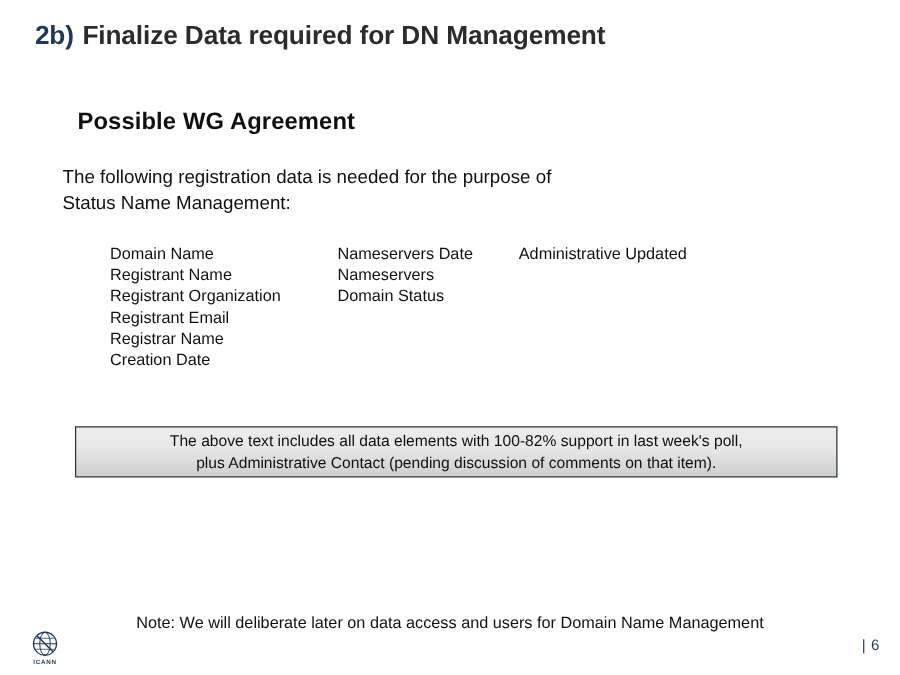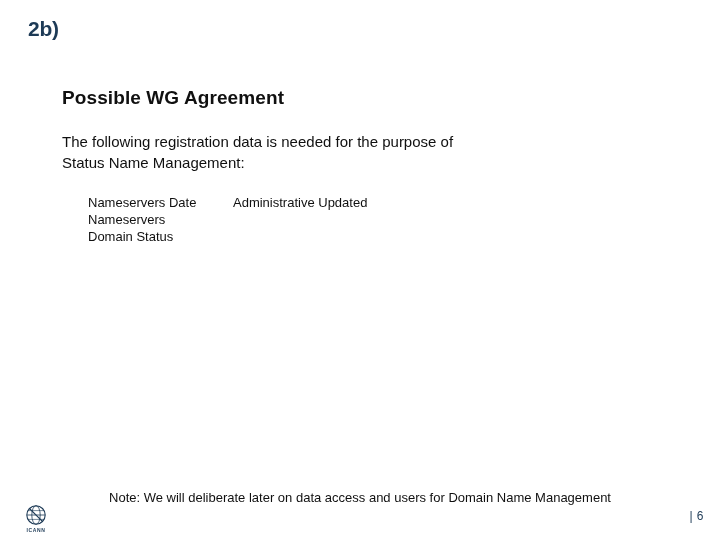--- a/index.html
+++ b/index.html
@@ -54,21 +54,21 @@
     left: 62px;
     top: 87px;
     font-size: 19px;
     font-weight: bold;
     color: #101010;
     letter-spacing: 0.1px;
   }
 
   .lede {
     position: absolute;
-    left: 62px;
+    left: 50px;
     top: 131px;
     width: 560px;
     font-size: 15px;
     color: #101010;
     line-height: 21px;
   }
   .lede .l2 { display: block; }
 
   
   .datacols {
@@ -162,44 +162,57 @@
     letter-spacing: 0.5px;
   }
 </style>
 </head>
 <body>
 
 <div class="slide">
 
   <div class="title-bar">
     <span class="title-num">2b)</span>
+    <span class="title-text">Finalize Data required for DN Management</span>
   </div>
 
   <div class="subhead">Possible WG Agreement</div>
 
   <div class="lede">
     <span class="l1">The following registration data is needed for the purpose of</span>
     <span class="l2">Status Name Management:</span>
   </div>
 
   <div class="datacols">
 
+    <div class="datacol c1">
+      <div class="data-item">Domain Name</div>
+      <div class="data-item">Registrant Name</div>
+      <div class="data-item">Registrant Organization</div>
+      <div class="data-item">Registrant Email</div>
+      <div class="data-item">Registrar Name</div>
+      <div class="data-item">Creation Date</div>
+    </div>
 
     <div class="datacol c2">
       <div class="data-item">Nameservers Date</div>
       <div class="data-item">Nameservers</div>
       <div class="data-item">Domain Status</div>
     </div>
 
     <div class="datacol c3">
       <div class="data-item">Administrative Updated</div>
     </div>
 
   </div>
 
+  <div class="callout">
+    <div class="callout-line">The above text includes all data elements with 100-82% support in last week's poll,</div>
+    <div class="callout-line">plus Administrative Contact  (pending discussion of comments on that item).</div>
+  </div>
 
   <div class="note">Note: We will deliberate later on data access and users for Domain Name Management</div>
 
   <div class="logo">
     <svg class="logo-globe" width="22" height="22" viewBox="0 0 22 22">
       <circle cx="11" cy="11" r="9.2" fill="none" stroke="#1d3a56" stroke-width="1.1"></circle>
       <ellipse cx="11" cy="11" rx="4.2" ry="9.2" fill="none" stroke="#1d3a56" stroke-width="0.8"></ellipse>
       <path d="M2 11 H20" fill="none" stroke="#1d3a56" stroke-width="0.8"></path>
       <path d="M3.4 6.6 H18.6" fill="none" stroke="#1d3a56" stroke-width="0.6"></path>
       <path d="M3.4 15.4 H18.6" fill="none" stroke="#1d3a56" stroke-width="0.6"></path>

